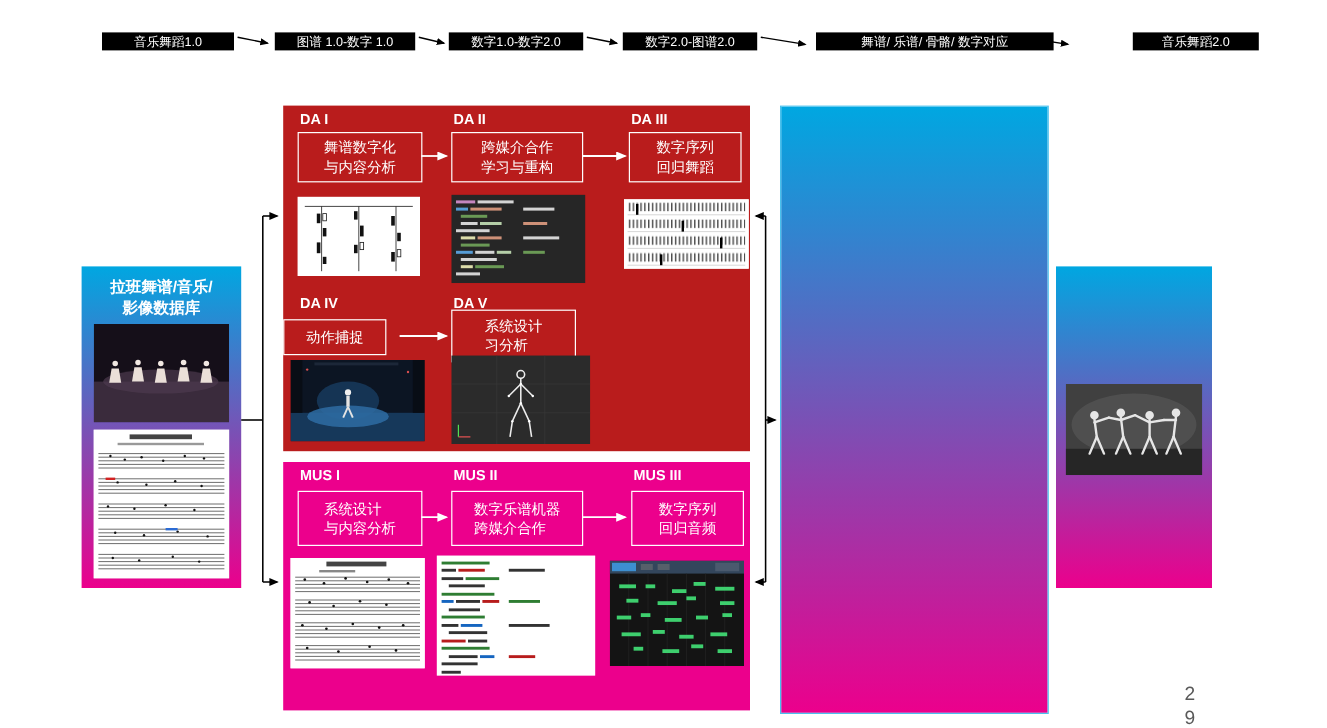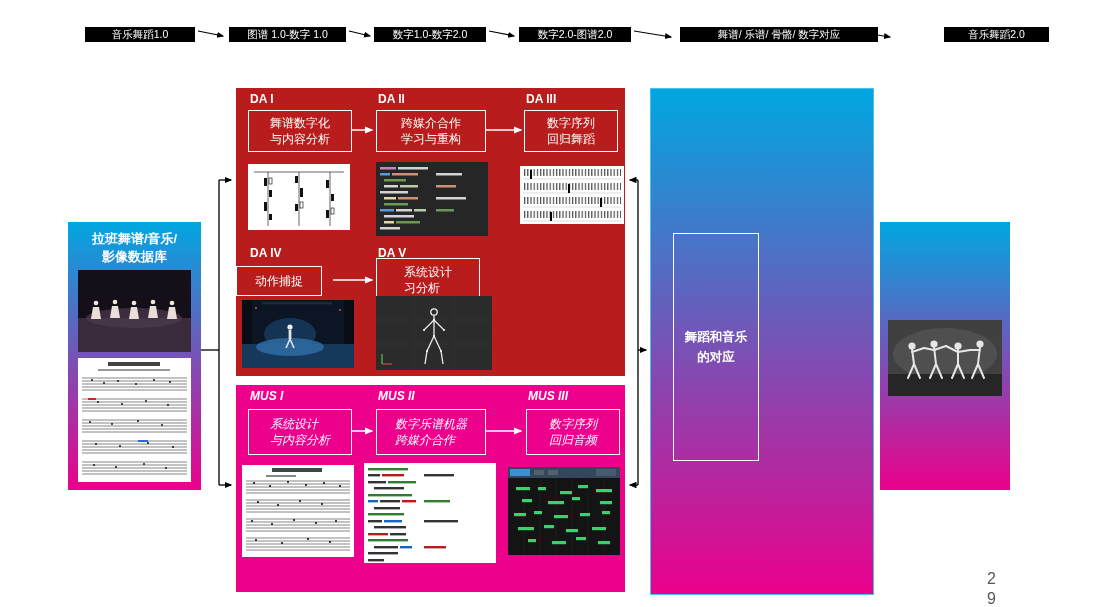--- a/index.html
+++ b/index.html
@@ -6,21 +6,21 @@
   #canvas{position:relative;width:1106px;height:607px;background:#ffffff;overflow:hidden;
           font-family:"Liberation Sans",sans-serif;}
   .tl-bar{position:absolute;top:27px;height:15px;background:#000;color:#fff;font-size:10.5px;
           font-weight:400;display:flex;align-items:center;justify-content:center;white-space:nowrap;z-index:2;}
   .overlay{position:absolute;left:0;top:0;z-index:6;pointer-events:none;}
   .panel{position:absolute;z-index:1;}
   .grad{background:linear-gradient(180deg,#00A7E1 0%,#EC008C 100%);}
   .panel-title{color:#fff;font-weight:700;font-size:13px;text-align:center;line-height:1.35;
                white-space:pre-line;padding-top:8px;}
   #da-panel{left:236px;top:88px;width:389px;height:288px;background:#b91c1c;}
-  #mus-panel{left:236px;top:385px;width:389px;height:207px;background:#EC008C;font-style:italic;}
+  #mus-panel{left:236px;top:385px;width:389px;height:207px;background:#EC008C;}
   #source-panel{left:68px;top:222px;width:133px;height:268px;}
   #output-panel{left:880px;top:222px;width:130px;height:268px;}
   #integration-panel{left:650px;top:88px;width:222px;height:505px;border:1px solid #49C1EE;}
   .step-id{position:absolute;color:#fff;font-weight:700;font-size:12px;white-space:nowrap;}
   .wbox{position:absolute;border:1.5px solid #fff;color:#fff;font-size:12px;line-height:1.35;
         display:flex;align-items:center;justify-content:center;text-align:left;white-space:pre-line;}
   .ibox{position:absolute;border:1.5px solid #fff;color:#fff;font-weight:700;font-size:12.5px;
         display:flex;align-items:center;justify-content:center;text-align:center;white-space:pre-line;line-height:1.6;}
   .thumb{position:absolute;overflow:hidden;}
   .thumb svg{display:block;width:100%;height:100%;}
@@ -386,22 +386,20 @@
           <rect x="20" y="72" width="8" height="3.2"></rect>
             <rect x="44" y="74" width="14" height="3.2"></rect>
             <rect x="68" y="70" width="10" height="3.2"></rect>
             <rect x="90" y="74" width="12" height="3.2"></rect>
         </g>
       </svg>
     </div>
   </div>
 
   <div id="integration-panel" class="panel grad">
-    <div class="ibox" style="left:22px;top:144px;width:84px;height:226px">舞蹈和音乐
-的对应</div>
   </div>
 
   <div id="output-panel" class="panel grad">
     <div class="thumb" style="left:8px;top:98px;width:114px;height:76px">
       <svg viewBox="0 0 114 76" preserveAspectRatio="none">
         <rect width="114" height="76" fill="#404040"></rect>
         <ellipse cx="57" cy="34" rx="52" ry="26" fill="#5a5a5a" opacity="0.6"></ellipse>
         <rect y="54" width="114" height="22" fill="#262626"></rect>
         <g stroke="#e6e6e6" stroke-width="2" stroke-linecap="round" fill="#e6e6e6">
           <circle cx="24" cy="26" r="2.6"></circle>

